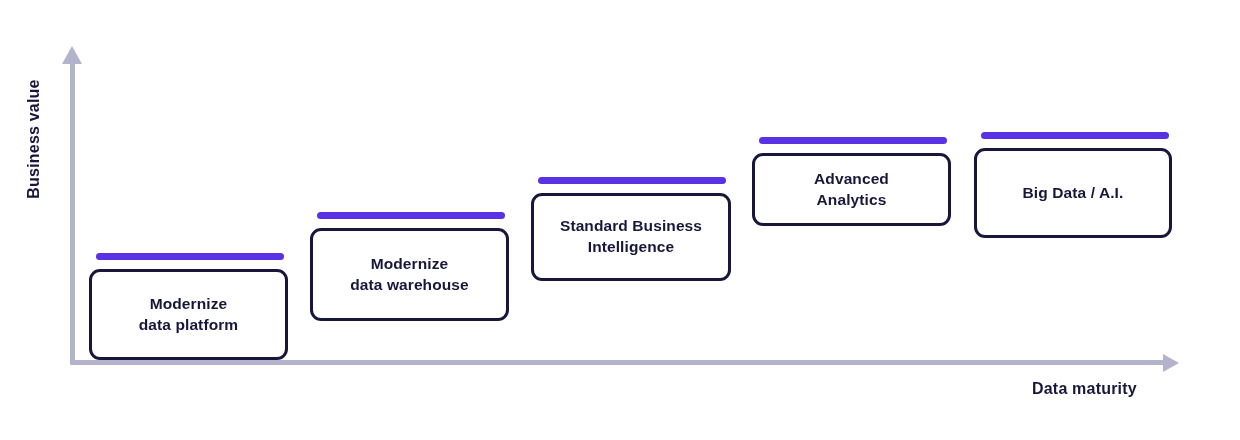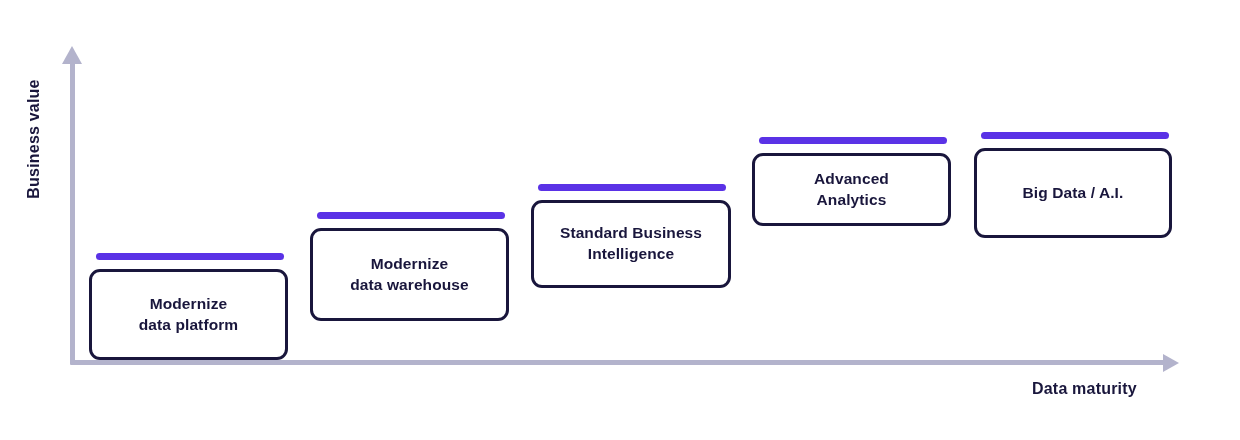--- a/index.html
+++ b/index.html
@@ -136,21 +136,21 @@
   </div>
 
   <div class="step" style="left: 310px; top: 212px; width: 199px; height: 109px;">
     <div class="step-bar" style="width: 188px; background: rgb(90, 50, 230);"></div>
     <div class="step-box" style="width: 199px; height: 93px; border-color: rgb(25, 22, 60);">
       <span class="step-label">Modernize
 data warehouse</span>
     </div>
   </div>
 
-  <div class="step" style="left: 531px; top: 184px; width: 200px; height: 104px;">
+  <div class="step" style="left: 531px; top: 177px; width: 200px; height: 104px;">
     <div class="step-bar" style="width: 188px; background: rgb(90, 50, 230);"></div>
     <div class="step-box" style="width: 200px; height: 88px; border-color: rgb(25, 22, 60);">
       <span class="step-label">Standard Business
 Intelligence</span>
     </div>
   </div>
 
   <div class="step" style="left: 752px; top: 137px; width: 199px; height: 105px;">
     <div class="step-bar" style="width: 188px; background: rgb(90, 50, 230);"></div>
     <div class="step-box" style="width: 199px; height: 73px; border-color: rgb(25, 22, 60);">

